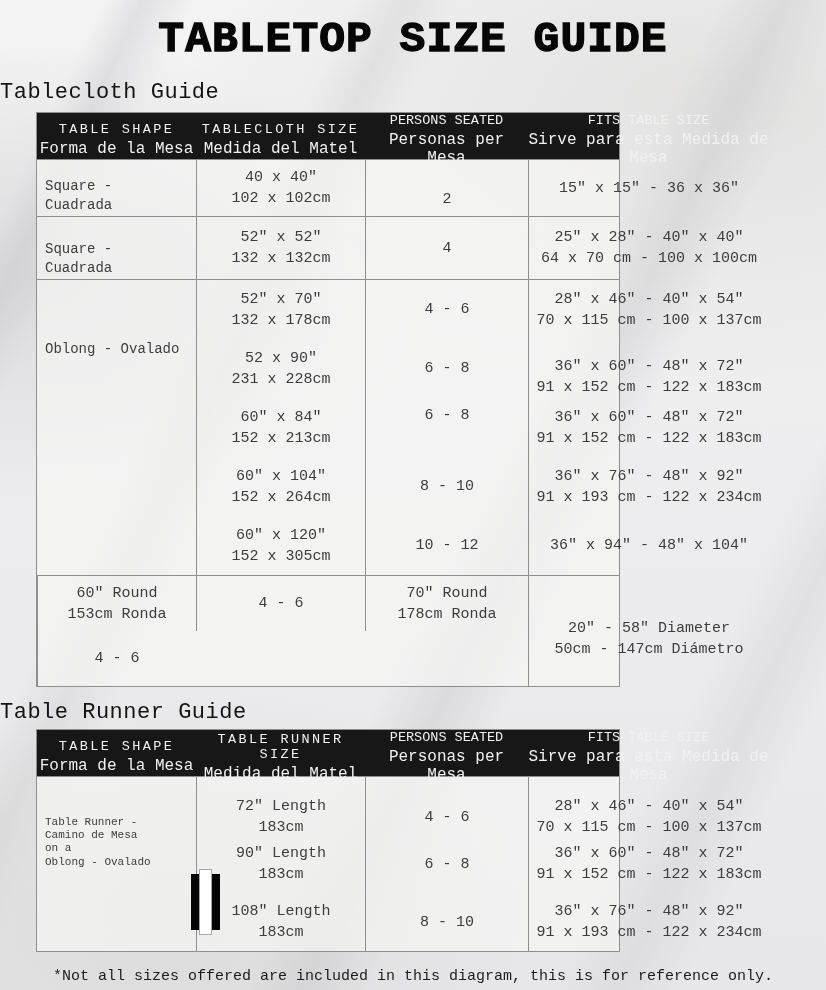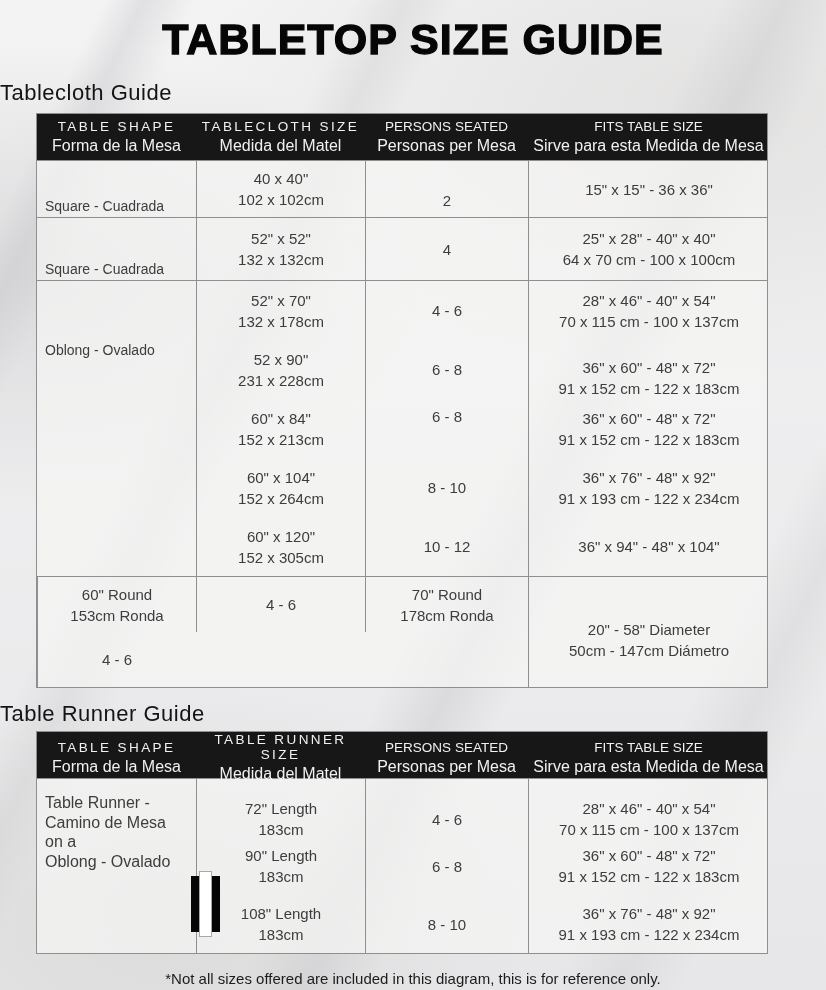--- a/index.html
+++ b/index.html
@@ -8,21 +8,21 @@
     --border:#8f8f8f;
     --ink:#3d3d3d;
     --header-bg:#171717;
     --header-ink:#f1f1f1;
     --cellbg:rgba(245,245,244,0.72);
   }
   .page{
     position:relative;
     width:826px; height:990px;
     margin:0 auto;
-    font-family:Liberation Sans, sans-serif;
+    font-family:Liberation Mono, monospace;
     color:var(--ink);
     overflow:hidden;
     background-color:#ebebed;
     background-image:
       radial-gradient(900px 480px at 88% 10%, rgba(209,207,204,0.45), rgba(209,207,204,0) 60%),
       radial-gradient(700px 420px at 6% 28%, rgba(198,198,200,0.5), rgba(198,198,200,0) 55%),
       radial-gradient(620px 380px at 20% 92%, rgba(203,202,200,0.45), rgba(203,202,200,0) 60%),
       linear-gradient(116deg, rgba(255,255,255,0) 8%, rgba(197,196,199,0.40) 11%, rgba(255,255,255,0) 15%),
       linear-gradient(116deg, rgba(255,255,255,0) 27%, rgba(204,203,205,0.36) 31%, rgba(255,255,255,0) 35%),
       linear-gradient(116deg, rgba(255,255,255,0) 55%, rgba(193,193,197,0.38) 60%, rgba(255,255,255,0) 65%),
@@ -41,21 +41,21 @@
   }
   .guide-title{
     font-size:22px;
     color:#141414;
     letter-spacing:0.5px;
   }
   .guide-title.first{ margin-top:17px; margin-bottom:7px; }
   .guide-title.second{ margin-top:13px; margin-bottom:4px; }
 
   .tbl{
-    width:732px;
+    width:584px;
     margin-left:36px;
     border:1px solid var(--border);
     background:var(--cellbg);
   }
   .thead{
     display:grid;
     grid-template-columns:159px 169px 163px 241px;
     height:46px;
     background:var(--header-bg);
   }
@@ -98,21 +98,21 @@
   .span3{ grid-row:1 / span 3; grid-column:1; align-self:start; height:86px; margin-top:6px; }
   .rowspan2{ grid-row:1 / span 2; grid-column:4; }
 
   .icon-square{ width:28px; height:29px; background:#050505; }
   .icon-oblong{ width:27px; height:45px; background:#050505; }
   .icon-round{ width:35px; height:35px; border-radius:50%; background:#050505; }
   .icon-runner{ position:relative; width:40px; height:66px; }
   .icon-runner .runner-tabletop{ position:absolute; left:5px; top:5px; width:29px; height:56px; background:#050505; }
   .icon-runner .runner-strip{ position:absolute; left:13px; top:0; width:13px; height:66px; background:#ffffff; border:1px solid #a8a8a8; }
 
-  .runner-shape-lines{ font-size:16px; line-height:1.22; }
+  .runner-shape-lines{ font-size:11px; line-height:1.22; }
 
   .nudge-dn{ transform:translateY(11px); }
   .nudge-up{ transform:translateY(-12px); }
   .nudge-dn8{ transform:translateY(8px); }
 
   .footnote{
     margin-top:16px;
     text-align:center;
     font-size:15px;
     color:#1c1c1c;

